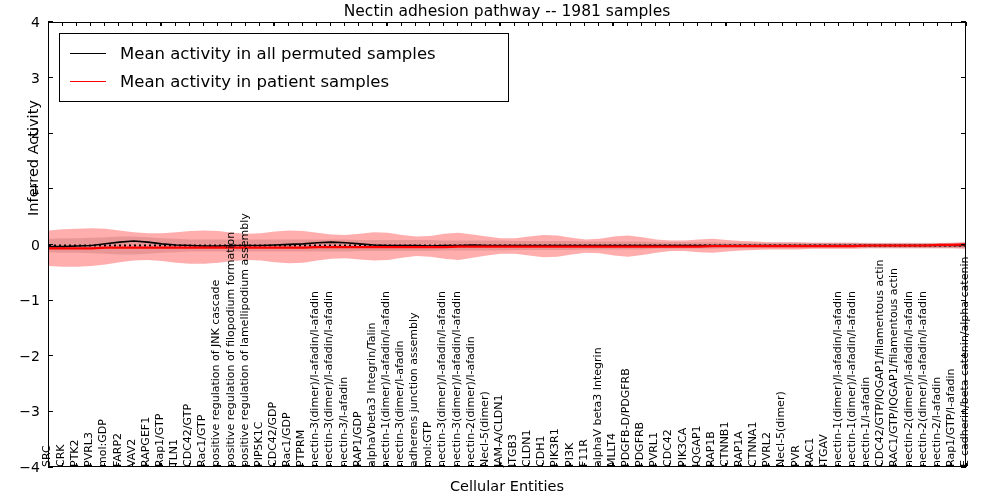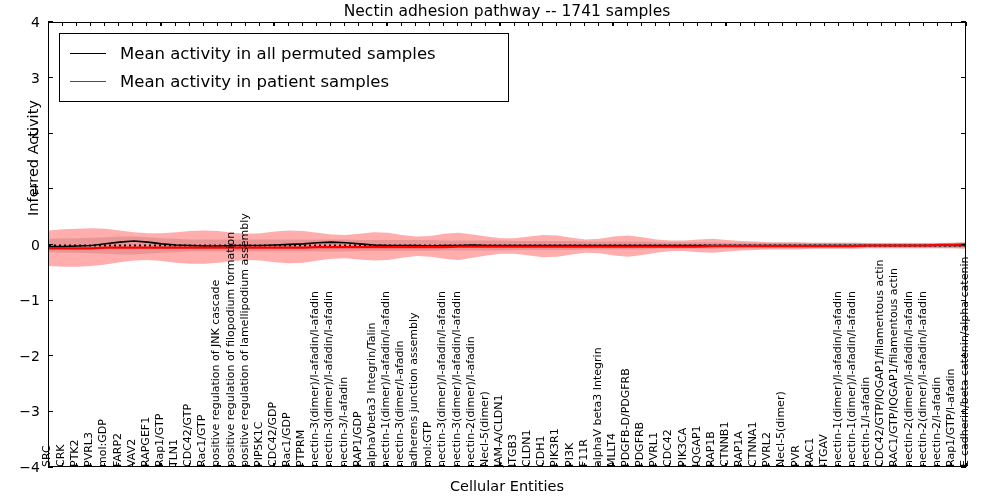--- a/index.html
+++ b/index.html
@@ -60,21 +60,21 @@
   .lgrow{display:flex;align-items:center;height:28px;}
   .lgline{width:36px;height:0;border-top:1.6px solid #000;margin-right:14px;flex:0 0 36px;}
   .lgline.red{border-top-color:#ff0000;}
   .lgtxt{font-size:16.5px;color:#000;white-space:nowrap;}
 </style>
 </head>
 <body>
 
 <div id="fig">
 
-  <div id="title">Nectin adhesion pathway -- 1741 samples</div>
+  <div id="title">Nectin adhesion pathway -- 1981 samples</div>
 
   <div id="ylabel">Inferred Activity</div>
   <div id="yticks">
       <div class="lbl" style="top: 445px;">−4</div>
       <div class="lbl" style="top: 389.375px;">−3</div>
       <div class="lbl" style="top: 333.75px;">−2</div>
       <div class="lbl" style="top: 278.125px;">−1</div>
       <div class="lbl" style="top: 222.5px;">0</div>
       <div class="lbl" style="top: 166.875px;">1</div>
       <div class="lbl" style="top: 111.25px;">2</div>

